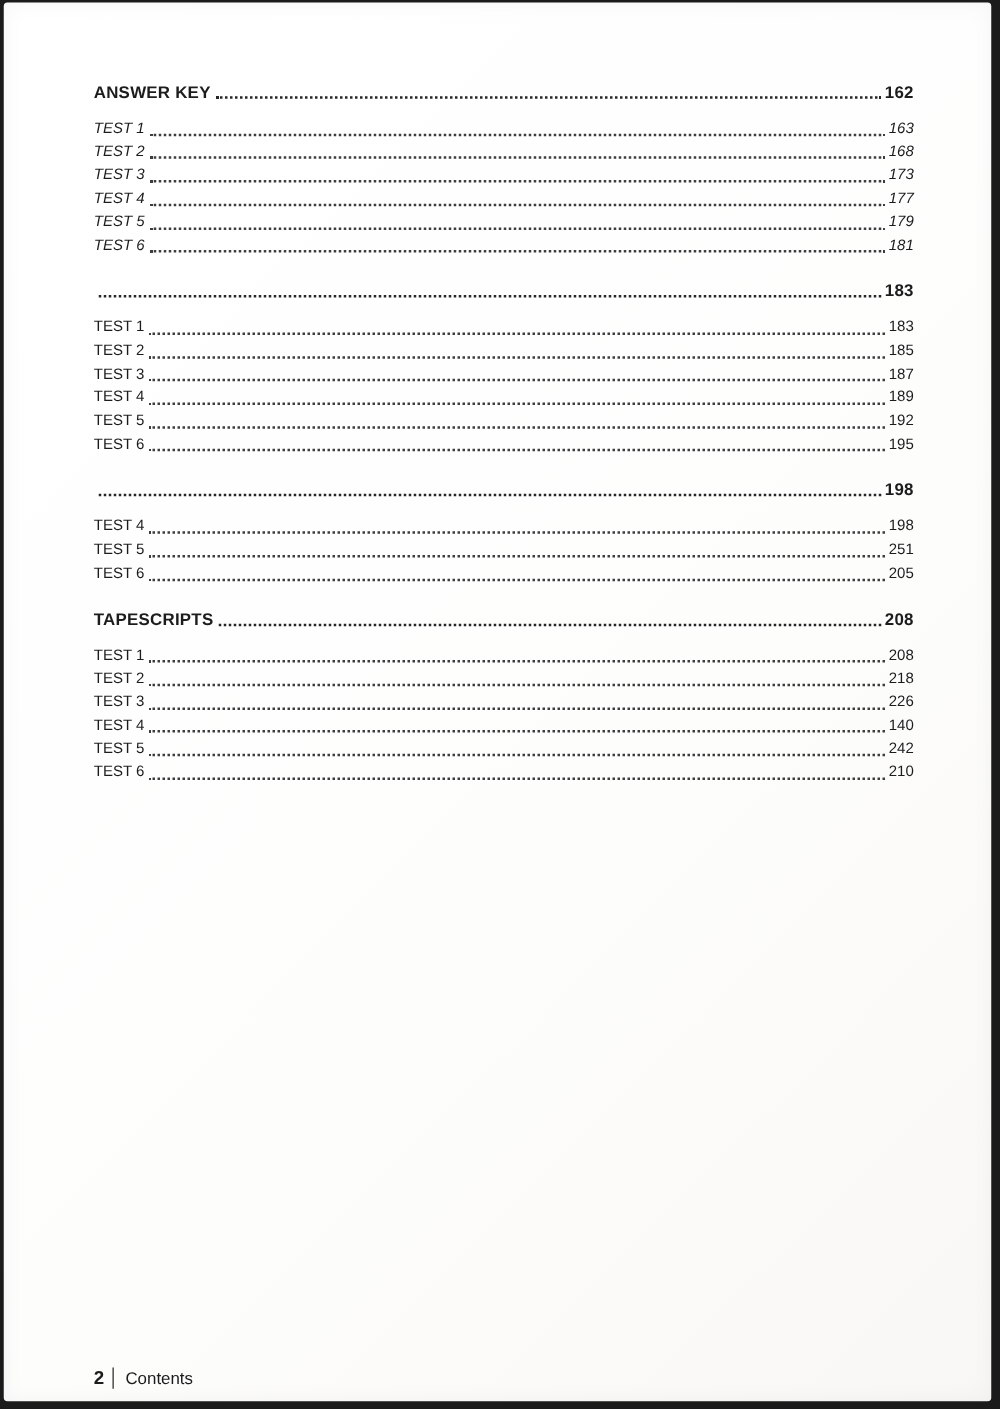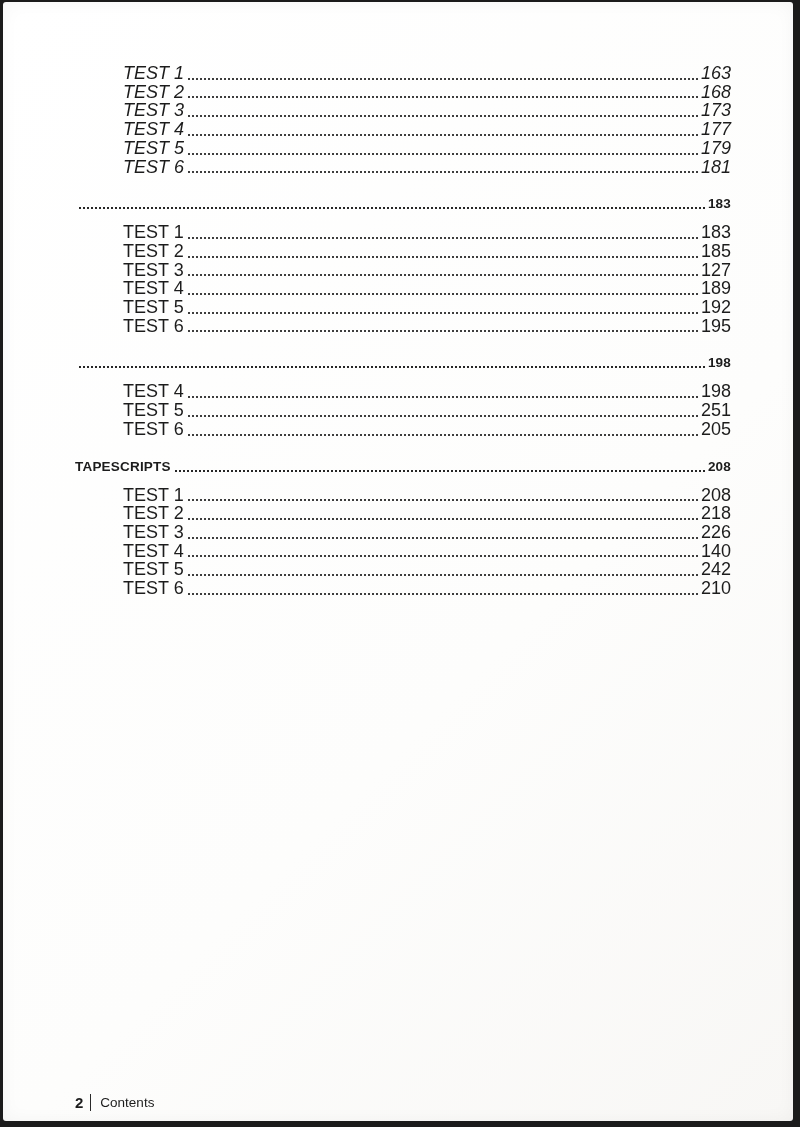--- a/index.html
+++ b/index.html
@@ -42,23 +42,22 @@
   .toc-section + .toc-section { margin-top: 18px; }
   .row.heading {
     font-weight: 700;
     font-size: 13.5px;
     line-height: 19px;
     letter-spacing: 0.2px;
     margin-bottom: 10px;
   }
   .row.heading .leader { border-bottom-color: #262626; margin-bottom: 4px; }
   .row.entry {
-    font-size: 18px;
+    font-size: 12px;
     line-height: 18.7px;
-    margin-left: 48px;
   }
   .toc-section.entries-italic .row.entry {
     font-style: italic;
   }
   .toc-section.entries-bold .row.entry {
     font-weight: 400;
   }
   .lbl { white-space: nowrap; }
   .pg  { white-space: nowrap; }
   .footer {
@@ -85,20 +84,25 @@
     text-align: center;
   }
 </style>
 </head>
 <body>
 
 <div class="scan-page">
   <div class="content">
 
     <div class="toc-section entries-italic">
+      <div class="row heading">
+        <span class="lbl">ANSWER KEY</span>
+        <span class="leader"></span>
+        <span class="pg">162</span>
+      </div>
       <div class="row entry">
         <span class="lbl">TEST 1</span>
         <span class="leader"></span>
         <span class="pg">163</span>
       </div>
       <div class="row entry">
         <span class="lbl">TEST 2</span>
         <span class="leader"></span>
         <span class="pg">168</span>
       </div>
@@ -135,21 +139,21 @@
         <span class="pg">183</span>
       </div>
       <div class="row entry">
         <span class="lbl">TEST 2</span>
         <span class="leader"></span>
         <span class="pg">185</span>
       </div>
       <div class="row entry">
         <span class="lbl">TEST 3</span>
         <span class="leader"></span>
-        <span class="pg">127</span>
+        <span class="pg">187</span>
       </div>
       <div class="row entry">
         <span class="lbl">TEST 4</span>
         <span class="leader"></span>
         <span class="pg">189</span>
       </div>
       <div class="row entry">
         <span class="lbl">TEST 5</span>
         <span class="leader"></span>
         <span class="pg">192</span>

